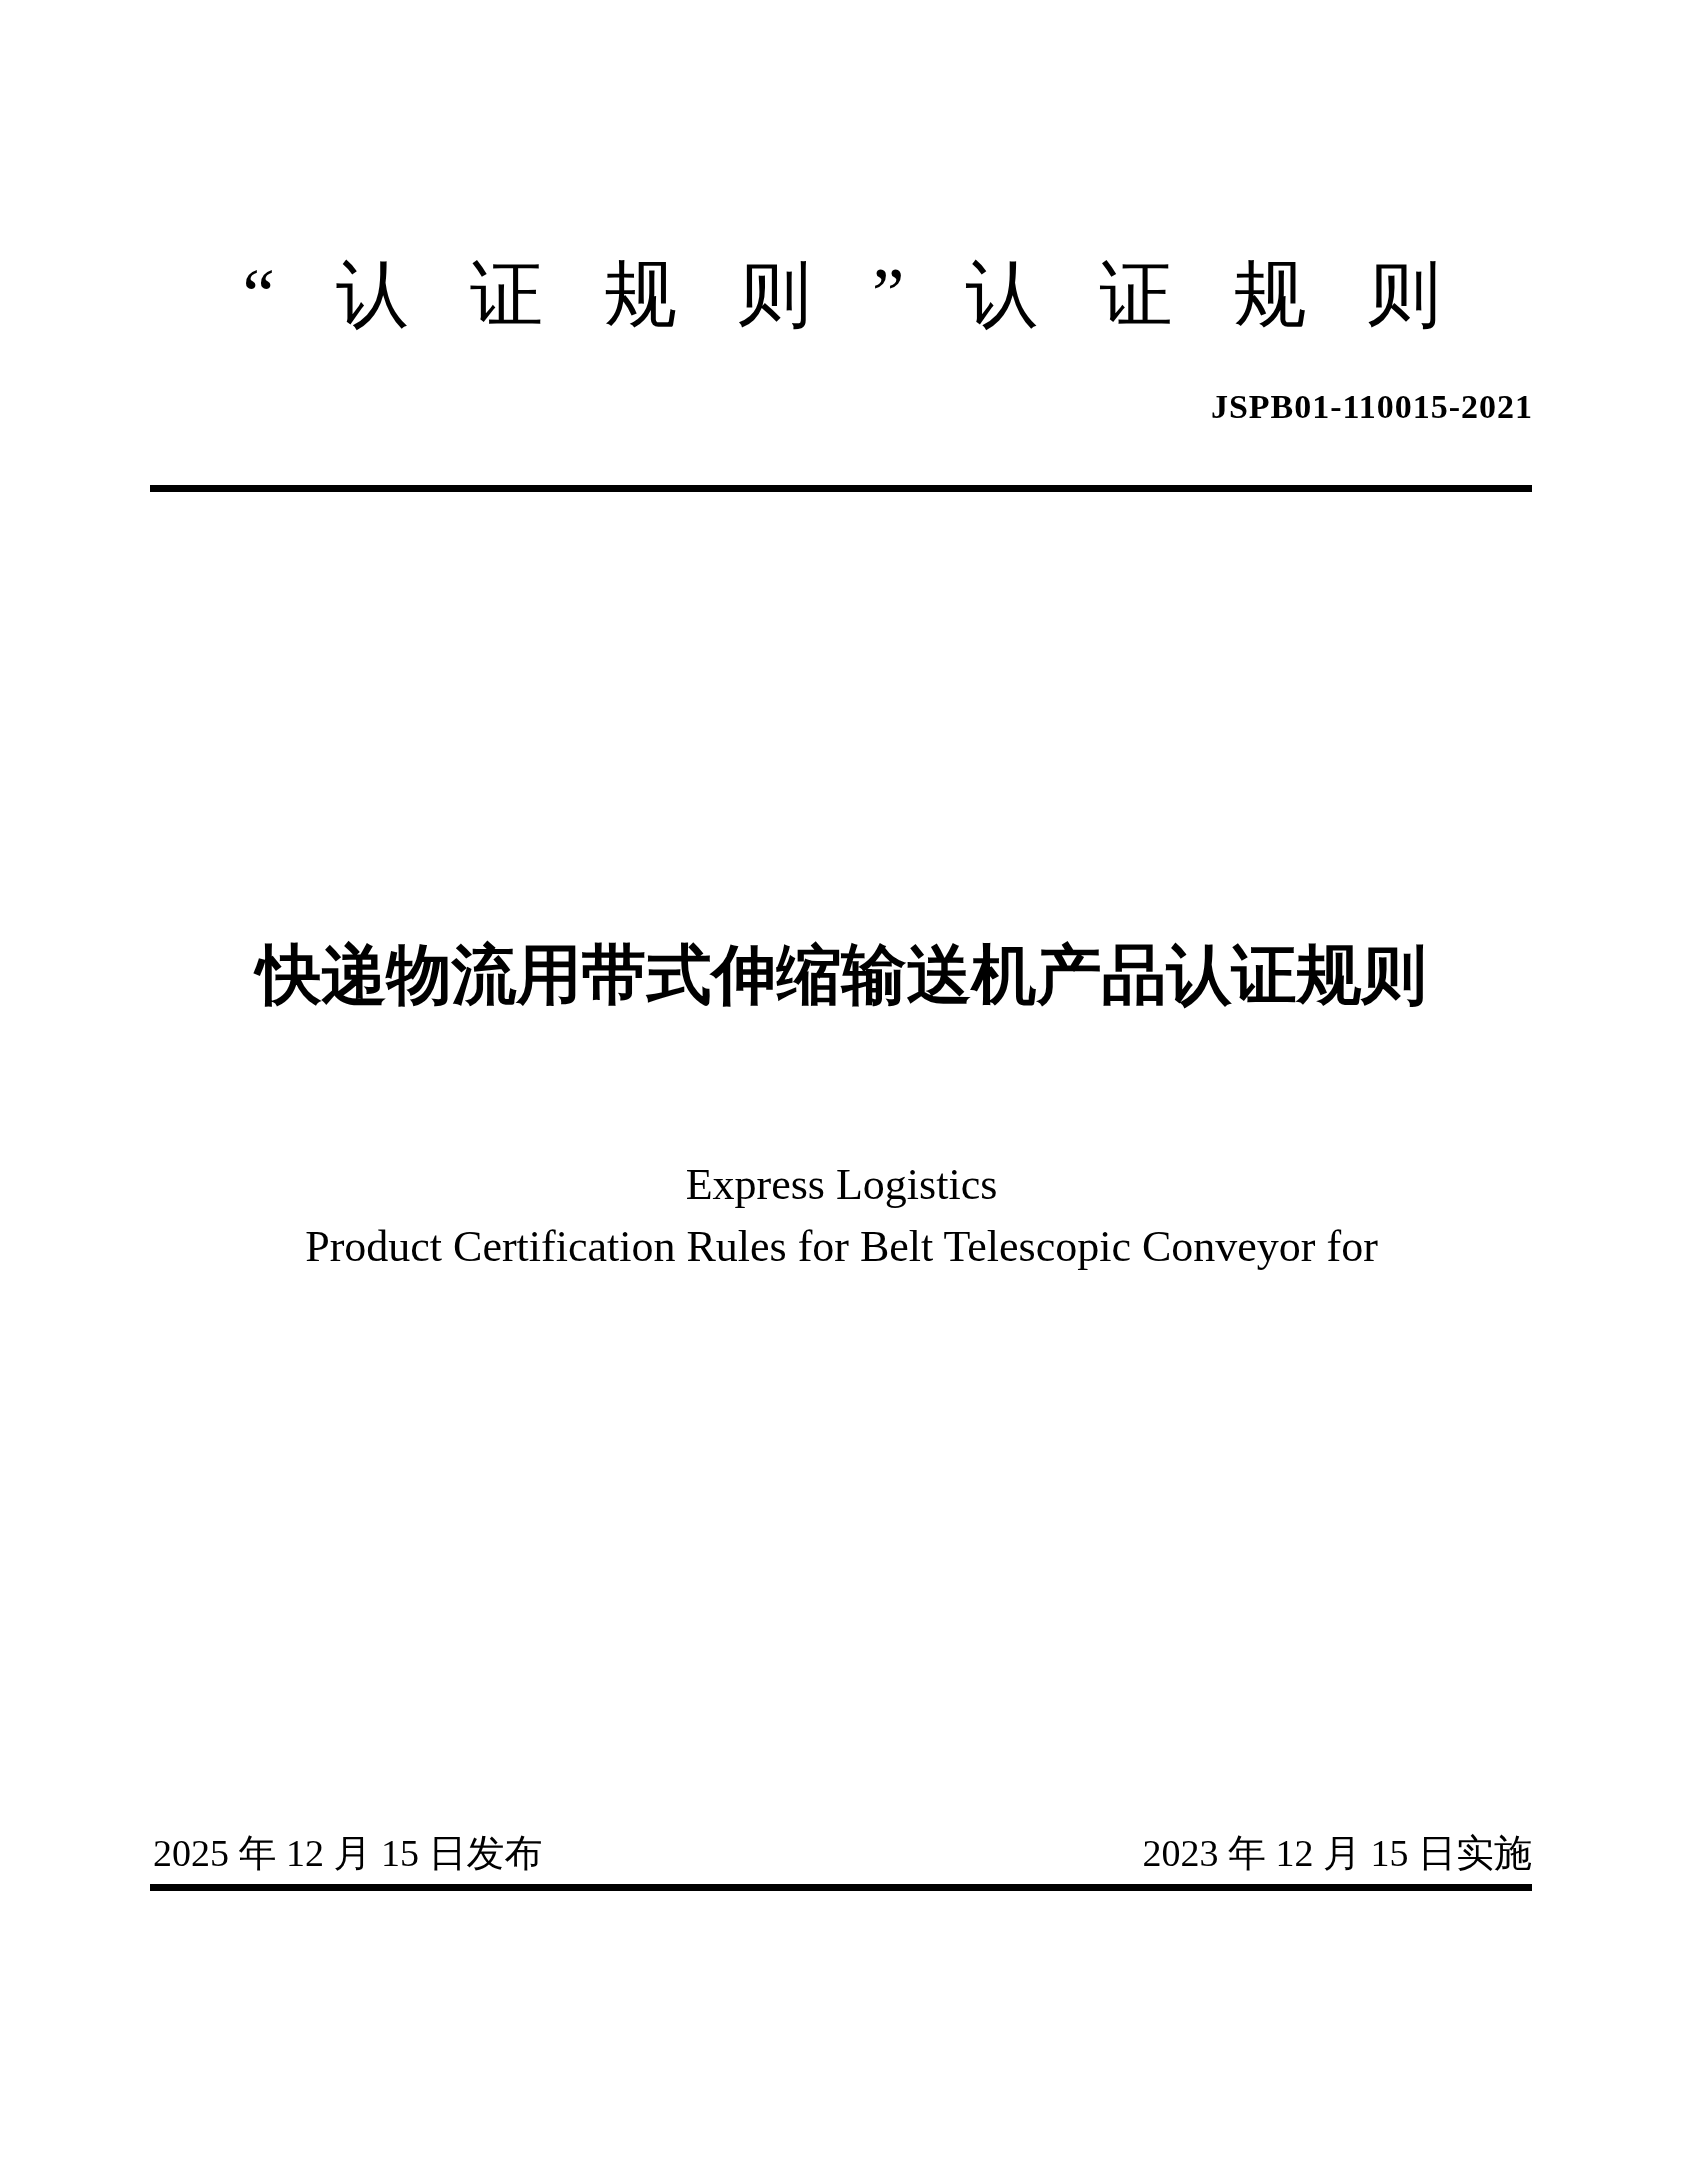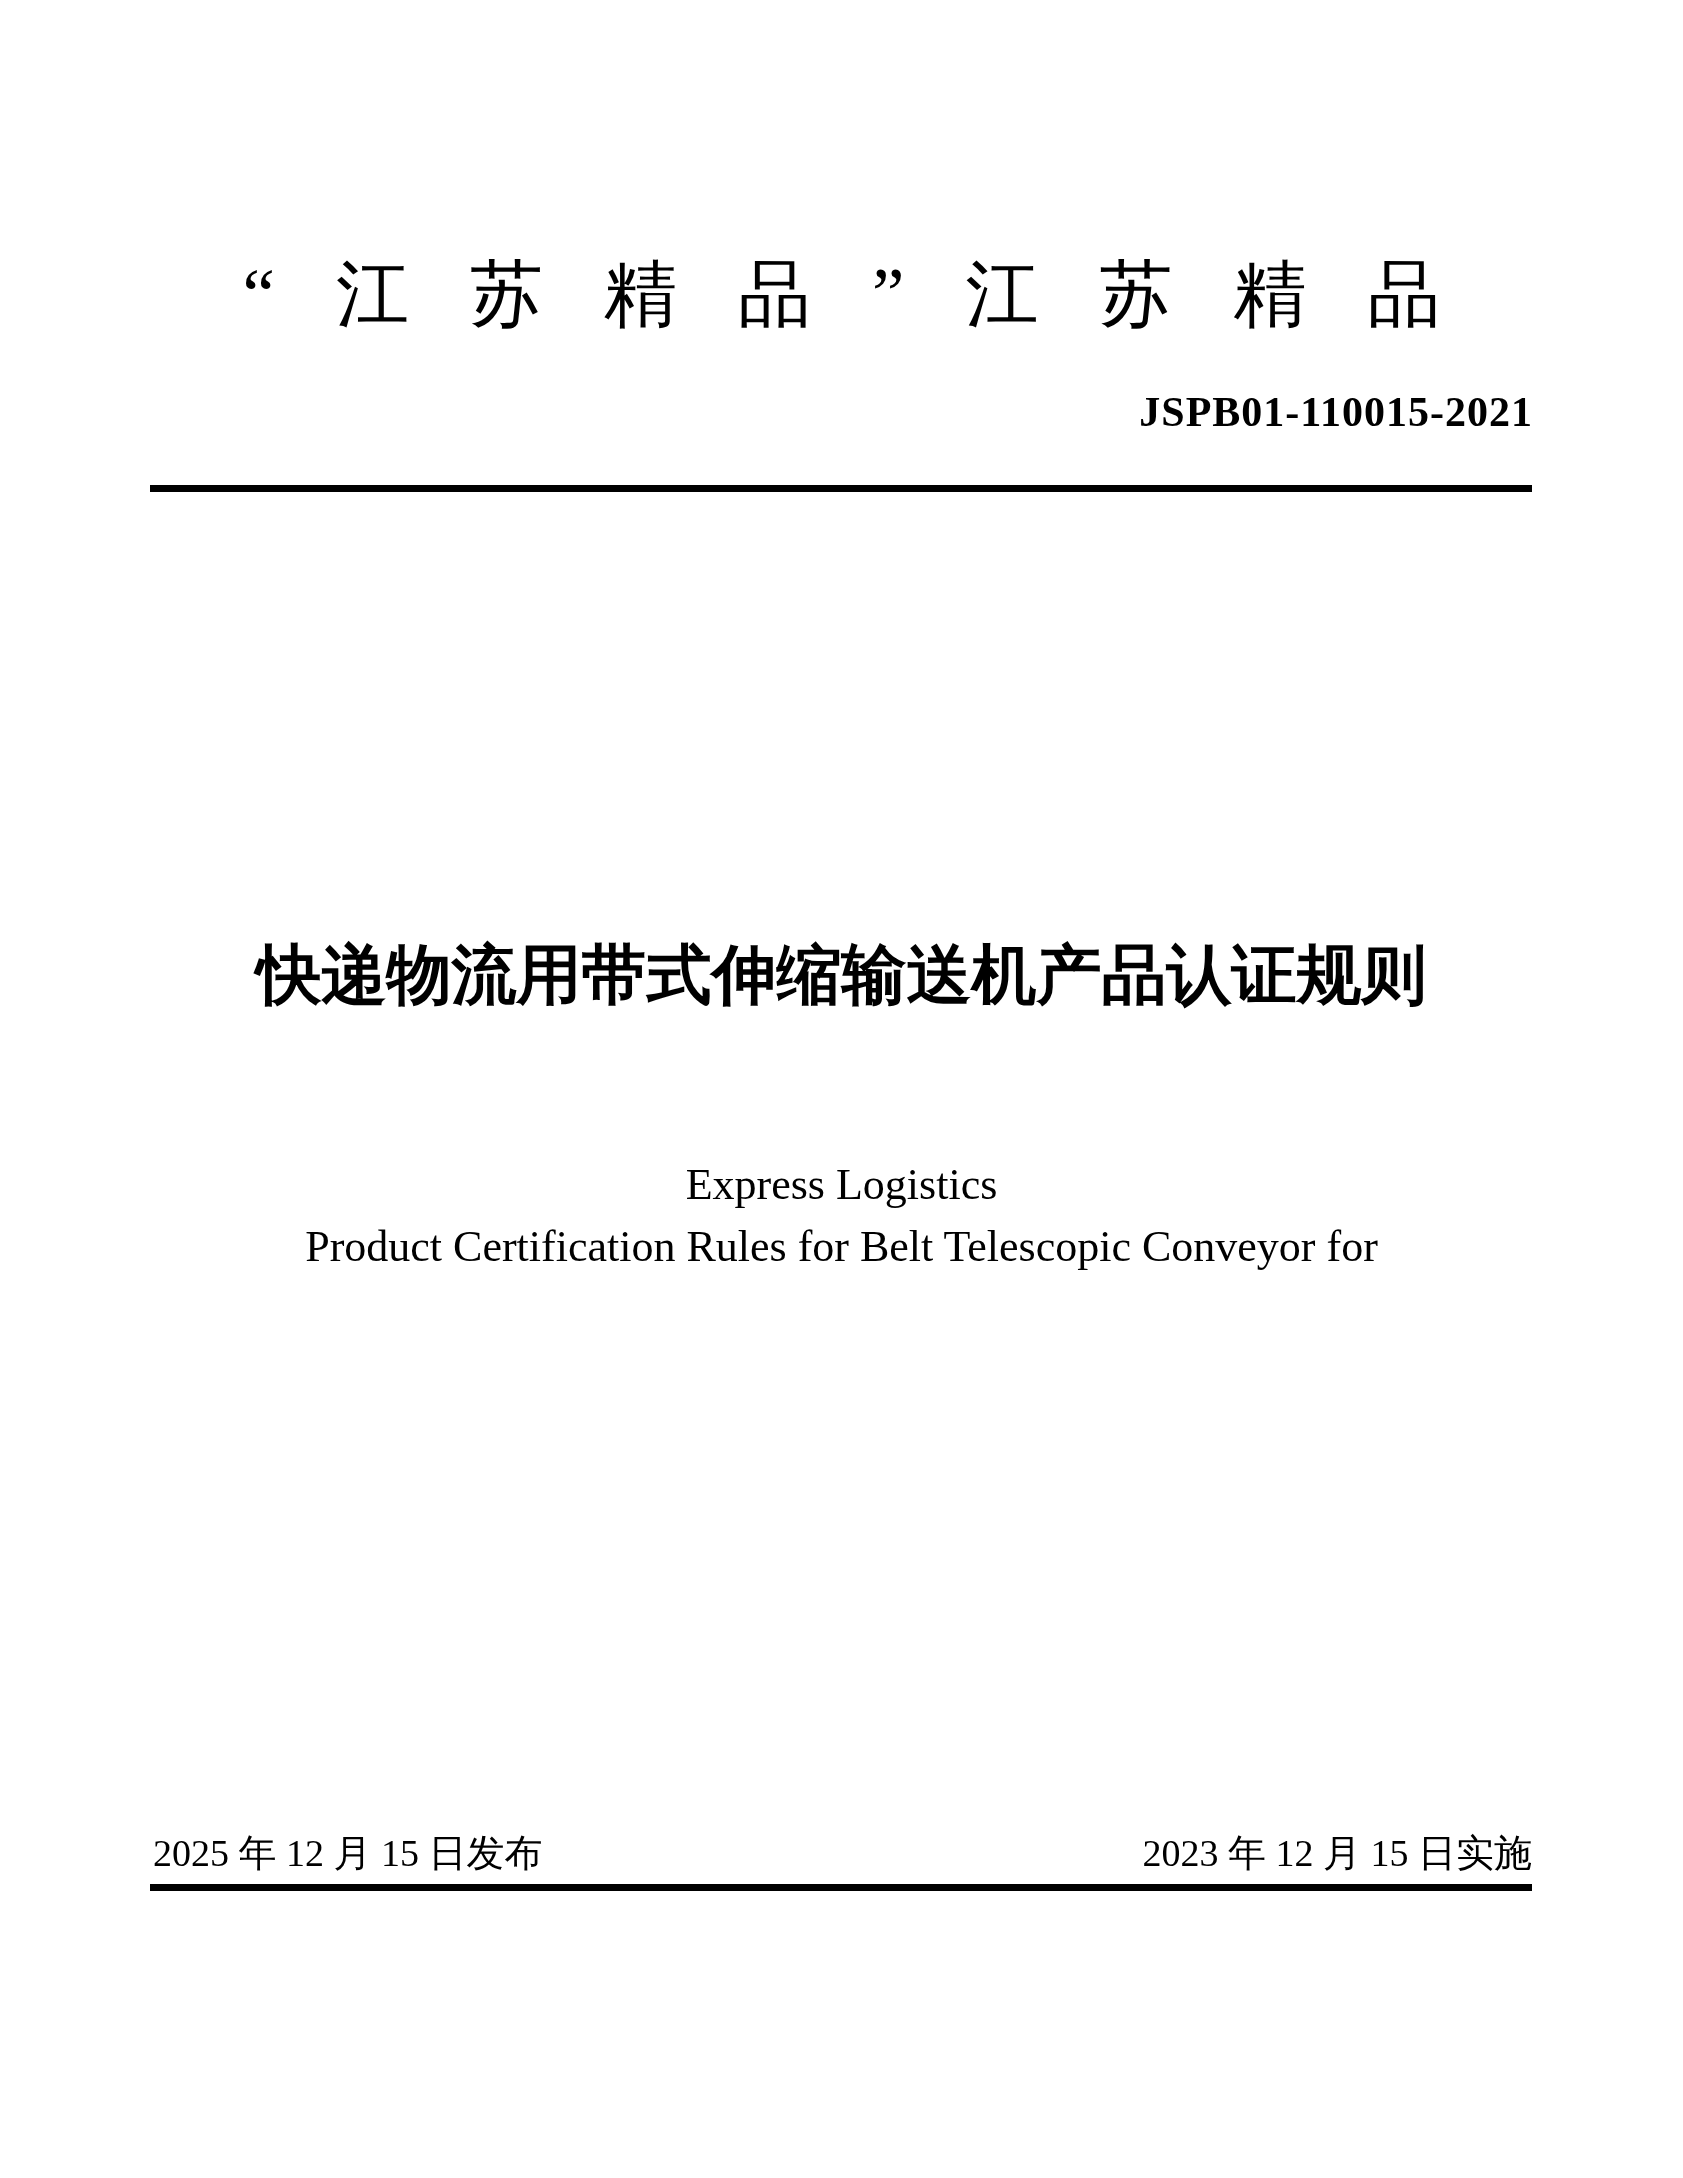--- a/index.html
+++ b/index.html
@@ -34,21 +34,21 @@
     text-indent: 61px; 
     white-space: nowrap;
     color: #000000;
   }
   
   .doc-number {
     position: absolute;
     top: 388px;
     right: 150px;
     font-family: "Liberation Serif", "DejaVu Serif", serif;
-    font-size: 42px;
+    font-size: 34px;
     font-weight: bold;
     letter-spacing: 1px;
     color: #000000;
   }
   
   .rule {
     position: absolute;
     left: 150px;
     width: 1382px;
     height: 7px;
@@ -114,21 +114,21 @@
     text-indent: 6px;
     color: #000000;
     white-space: nowrap;
   }
 </style>
 </head>
 <body>
 
 <div class="page">
 
-  <div class="series-title">“江苏精品”江苏精品</div>
+  <div class="series-title">“认证规则”认证规则</div>
 
   <div class="doc-number">JSPB01-110015-2021</div>
 
   <div class="rule rule-top"></div>
 
   <div class="title-zh">快递物流用带式伸缩输送机产品认证规则</div>
 
   <div class="title-en">
     <span class="line">Express Logistics</span>
     <span class="line">Product Certification Rules for Belt Telescopic Conveyor for</span>

